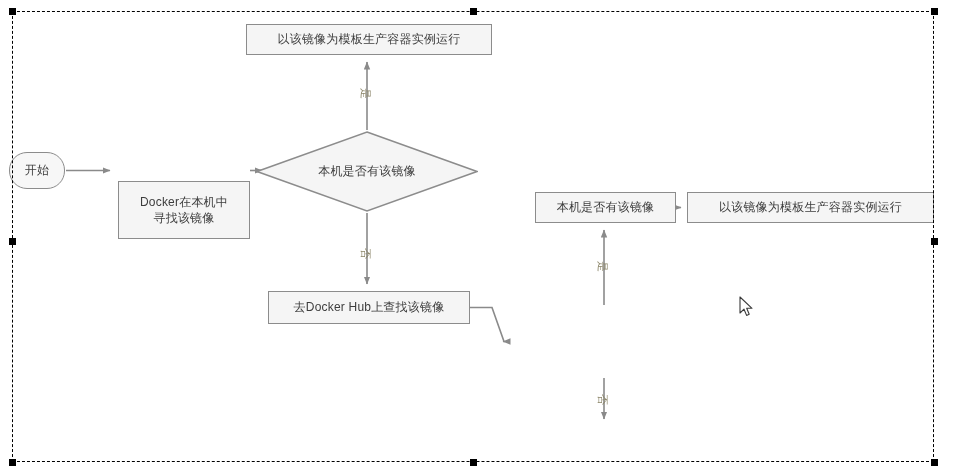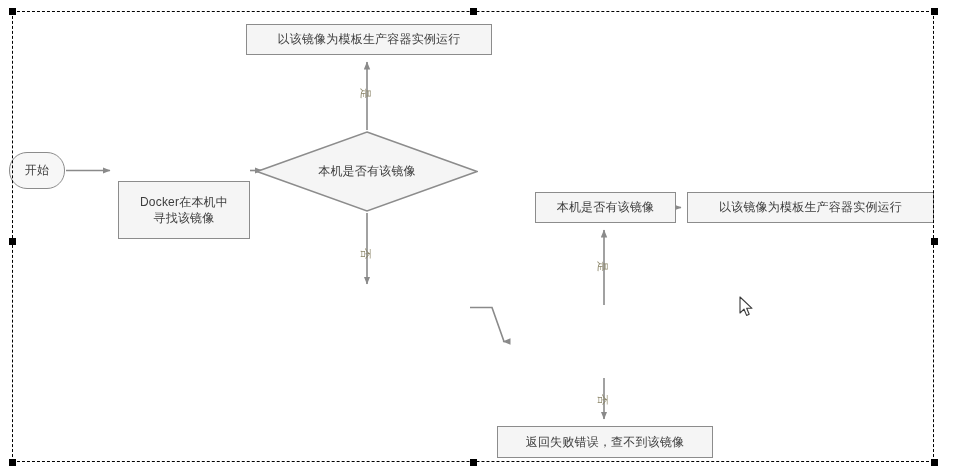--- a/index.html
+++ b/index.html
@@ -132,27 +132,27 @@
 
   <div class="node diamond" style="left:256px;top:131px;width:222px;height:81px;">
     <svg class="diamond-shape" viewBox="0 0 222 81" preserveAspectRatio="none" xmlns="http://www.w3.org/2000/svg">
       <polygon points="111,1 221,40.5 111,80 1,40.5" fill="#f5f5f5" stroke="#8c8c8c" stroke-width="1.4"></polygon>
     </svg>
     <span class="diamond-label">本机是否有该镜像</span>
   </div>
 
   <div class="node" style="left:246px;top:24px;width:246px;height:31px;">以该镜像为模板生产容器实例运行</div>
 
+  <div class="node" style="left:268px;top:291px;width:202px;height:33px;">去Docker Hub上查找该镜像</div>
 
 
   <div class="node" style="left:535px;top:192px;width:141px;height:31px;">本机是否有该镜像</div>
 
   <div class="node" style="left:687px;top:192px;width:247px;height:31px;">以该镜像为模板生产容器实例运行</div>
 
-  <div class="node" style="left:497px;top:426px;width:216px;height:32px;">返回失败错误，查不到该镜像</div>
 
   <div class="edge-label" style="left:360px;top:88px;">是</div>
   <div class="edge-label" style="left:360px;top:248px;">否</div>
   <div class="edge-label" style="left:597px;top:261px;">是</div>
   <div class="edge-label" style="left:597px;top:394px;">否</div>
 
   <div class="sel-frame"></div>
   <div class="handle" style="left:9px;  top:8px;"></div>
   <div class="handle" style="left:470px;top:8px;"></div>
   <div class="handle" style="left:931px;top:8px;"></div>

